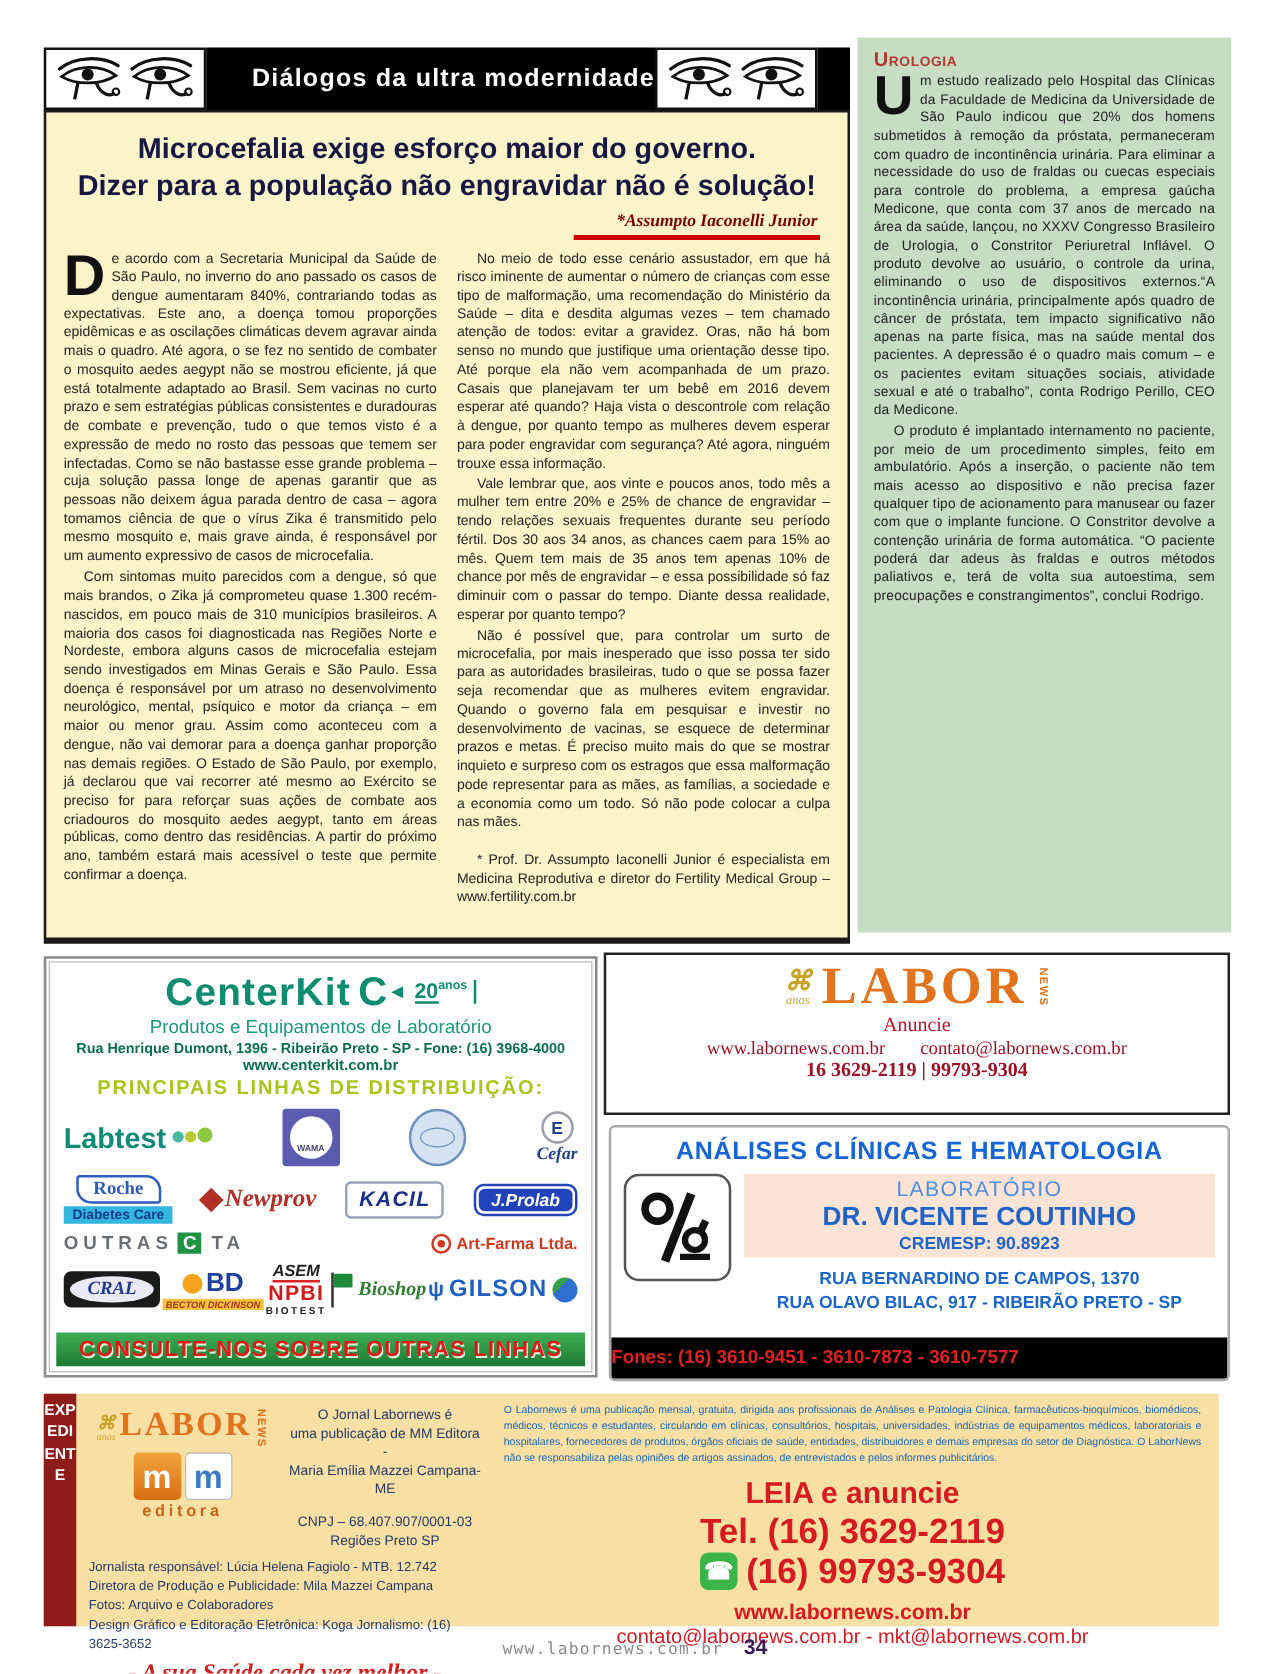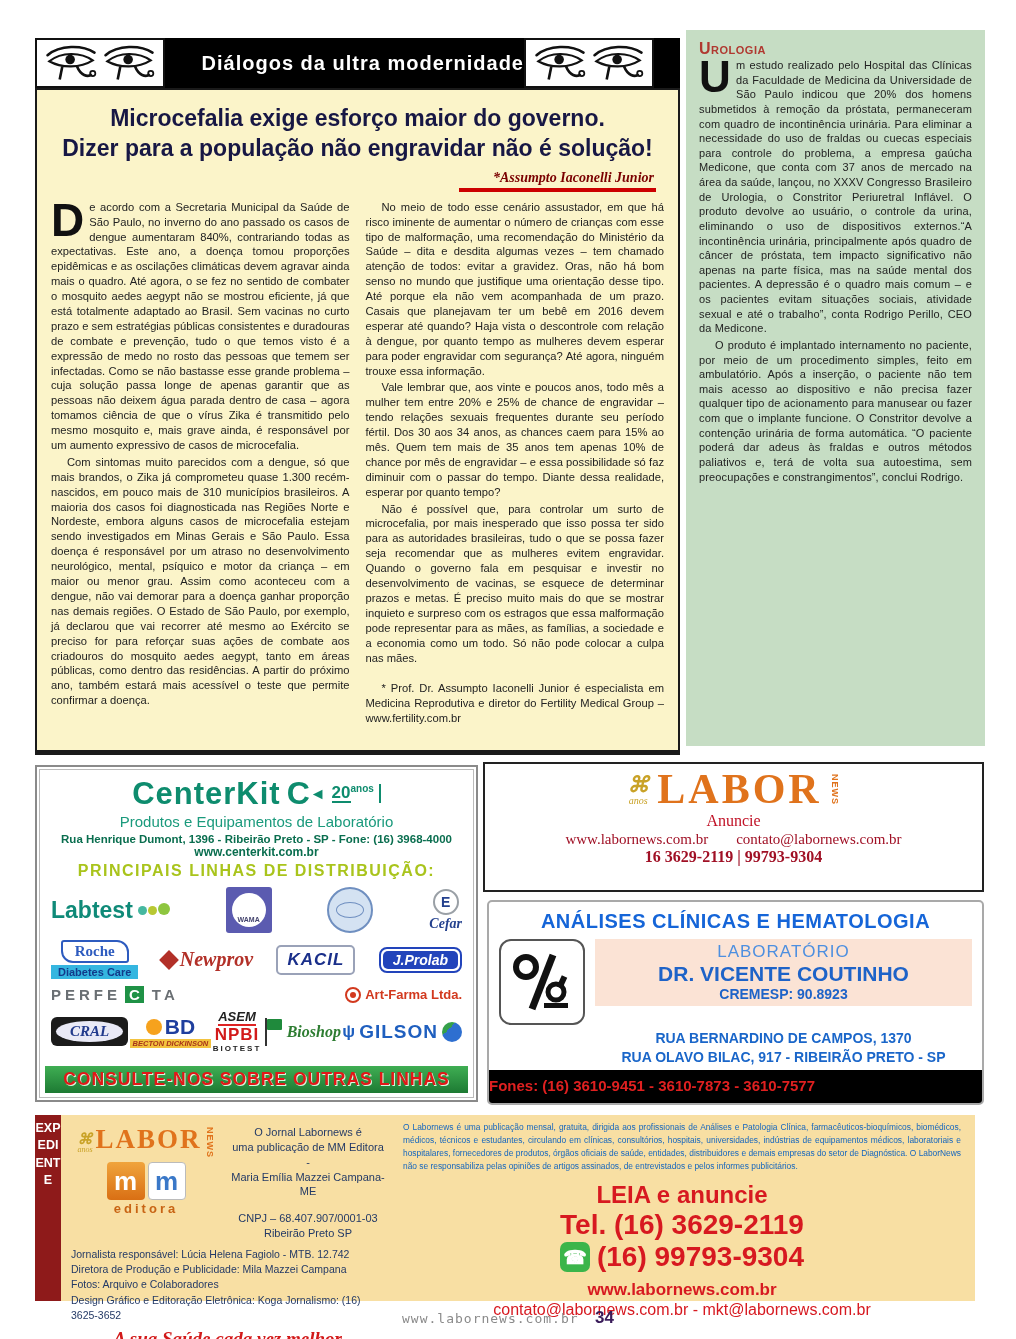--- a/index.html
+++ b/index.html
@@ -120,21 +120,21 @@
   .vicente { position:absolute; left:487px; top:900px; width:497px; height:205px; background:#fff;
              border:2px solid #a9a9a9; border-radius:5px; padding:8px 10px 0; overflow:hidden; }
   .vicente-header { text-align:center; font-size:20px; font-weight:900; color:#1565D8; letter-spacing:0.5px; }
   .vicente-body { display:flex; gap:10px; margin-top:6px; }
   .vicente-logo { width:86px; height:86px; border:2px solid #555; border-radius:12px; display:flex; align-items:center; justify-content:center; flex:none; }
   .vicente-right { flex:1; text-align:center; }
   .vicente-peach { background:#FBE3D5; padding:3px 4px 4px; }
   .vicente-lab { font-size:17px; color:#4D8FE0; letter-spacing:1px; }
   .vicente-name { font-size:21px; font-weight:900; color:#1E63C8; }
   .vicente-cremesp { font-size:14px; font-weight:bold; color:#1E63C8; }
-  .vicente-addr { font-size:14px; font-weight:900; color:#1A66C9; margin-top:23px; line-height:1.35; }
+  .vicente-addr { font-size:14px; font-weight:900; color:#1A66C9; margin-top:7px; line-height:1.35; }
   .vicente-fones { position:absolute; left:0; right:0; bottom:0; background:#000000; text-align:left;
                    font-size:15px; font-weight:900; color:#E02020; padding:7px 0 9px; }
 
   
   .expediente { position:absolute; left:35px; top:1115px; width:940px; height:186px; background:#F8DFA3; display:flex; }
   .exp-bar { width:26px; background:#8E1A1A; color:#fff; font-weight:bold; font-size:12.5px; line-height:1.38;
              text-align:center; padding-top:5px; width:26px; word-break:break-all; }
   .exp-left { width:332px; padding:6px 8px 4px 10px; position:relative; }
   .exp-logos-row { display:flex; gap:10px; }
   .exp-logocol { width:150px; text-align:center; }
@@ -281,21 +281,21 @@
         </div>
         <div class="brand">
             <span class="kacil">KACIL</span>
           </div>
         <div class="brand jprolab">
           <span class="inner">J.Prolab</span>
         </div>
       </div>
       <div class="ck-row">
         <div class="brand perfecta">
-          <span class="pre">PERFE</span>
+          <span class="pre">OUTRAS</span>
             <span class="mid">C</span>
             <span class="post">TA</span>
         </div>
         <div class="brand artfarma">
           <span class="ring">
               <i></i>
             </span>
           <span class="txt">Art-Farma Ltda.</span>
         </div>
       </div>
@@ -396,21 +396,21 @@
             </div>
             <span class="mm-editora">editora</span>
           </div>
         </div>
         <div class="exp-pub">
           <div>O Jornal Labornews é</div>
           <div>uma publicação de MM Editora -</div>
           <div>Maria Emília Mazzei Campana-ME</div>
           <div class="gap"></div>
           <div>CNPJ – 68.407.907/0001-03</div>
-          <div>Ribeirão Preto SP</div>
+          <div>Regiões Preto SP</div>
         </div>
       </div>
       <div class="exp-credits">
         <div>Jornalista responsável: Lúcia Helena Fagiolo - MTB. 12.742</div>
         <div>Diretora de Produção e Publicidade:  Mila Mazzei Campana</div>
         <div>Fotos: Arquivo e Colaboradores</div>
         <div>Design Gráfico e Editoração Eletrônica:  Koga Jornalismo: (16) 3625-3652</div>
       </div>
       <div class="exp-motto">-  A sua Saúde cada vez melhor  -</div>
     </div>

